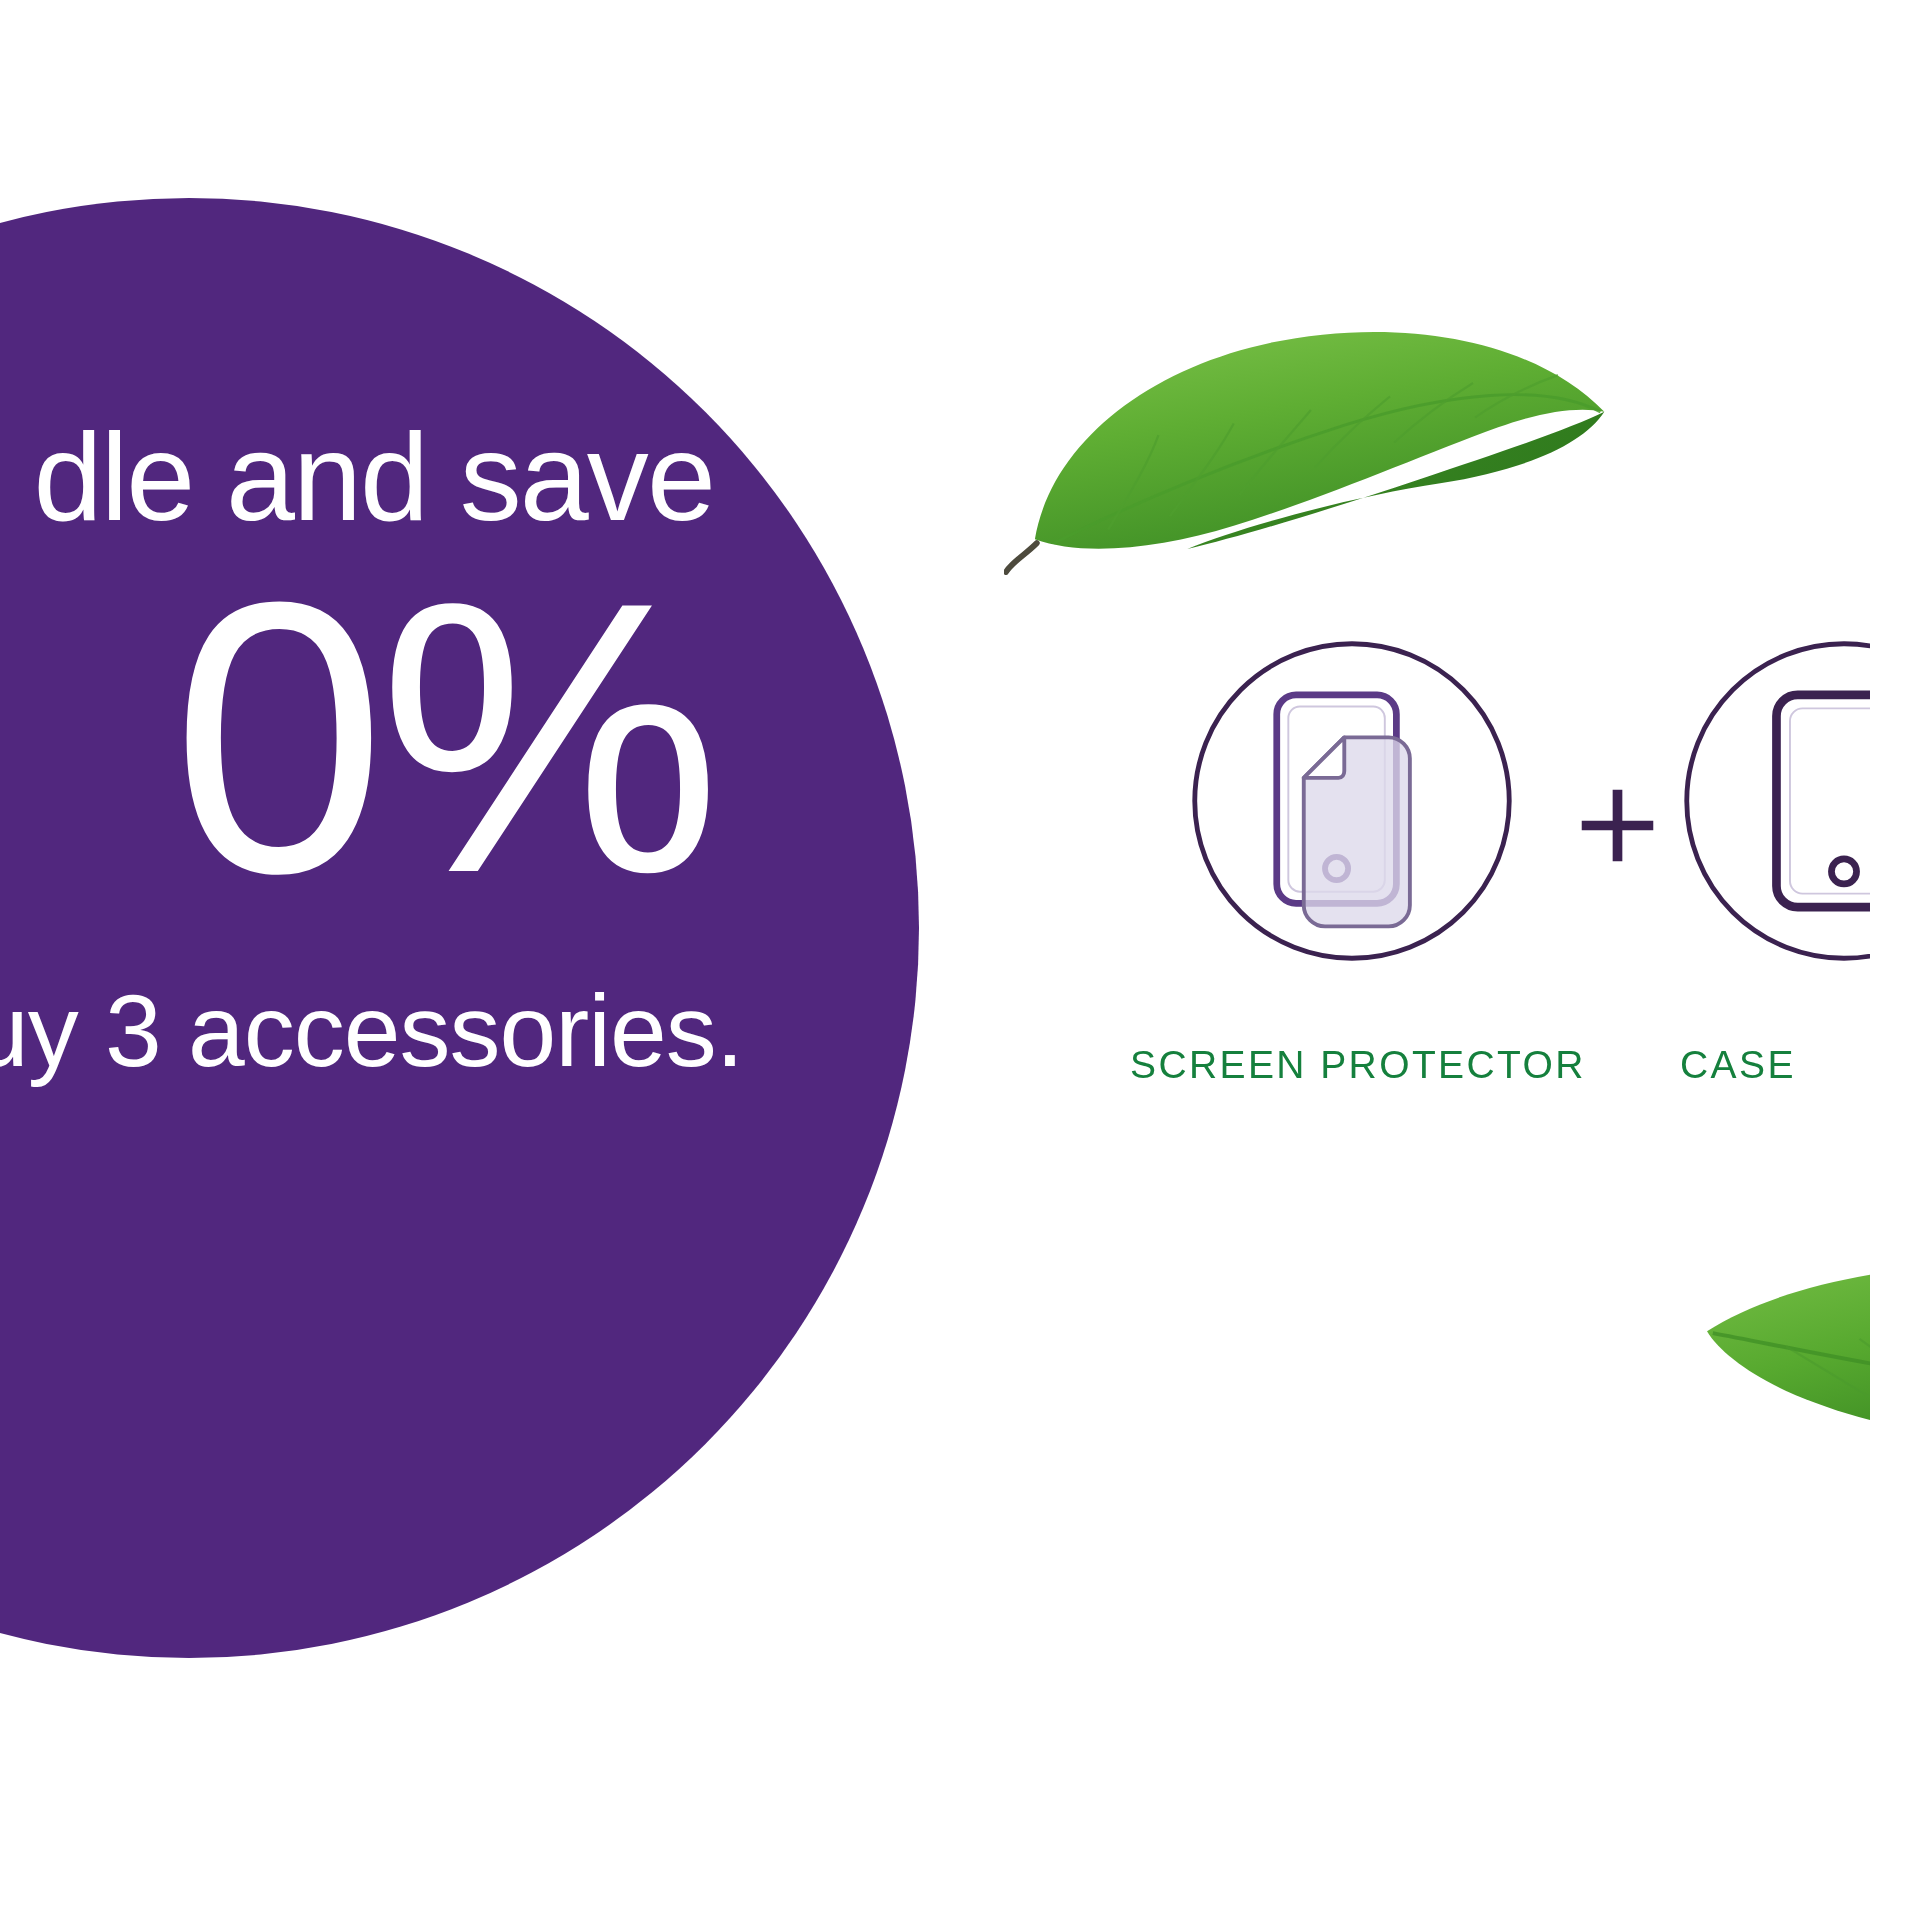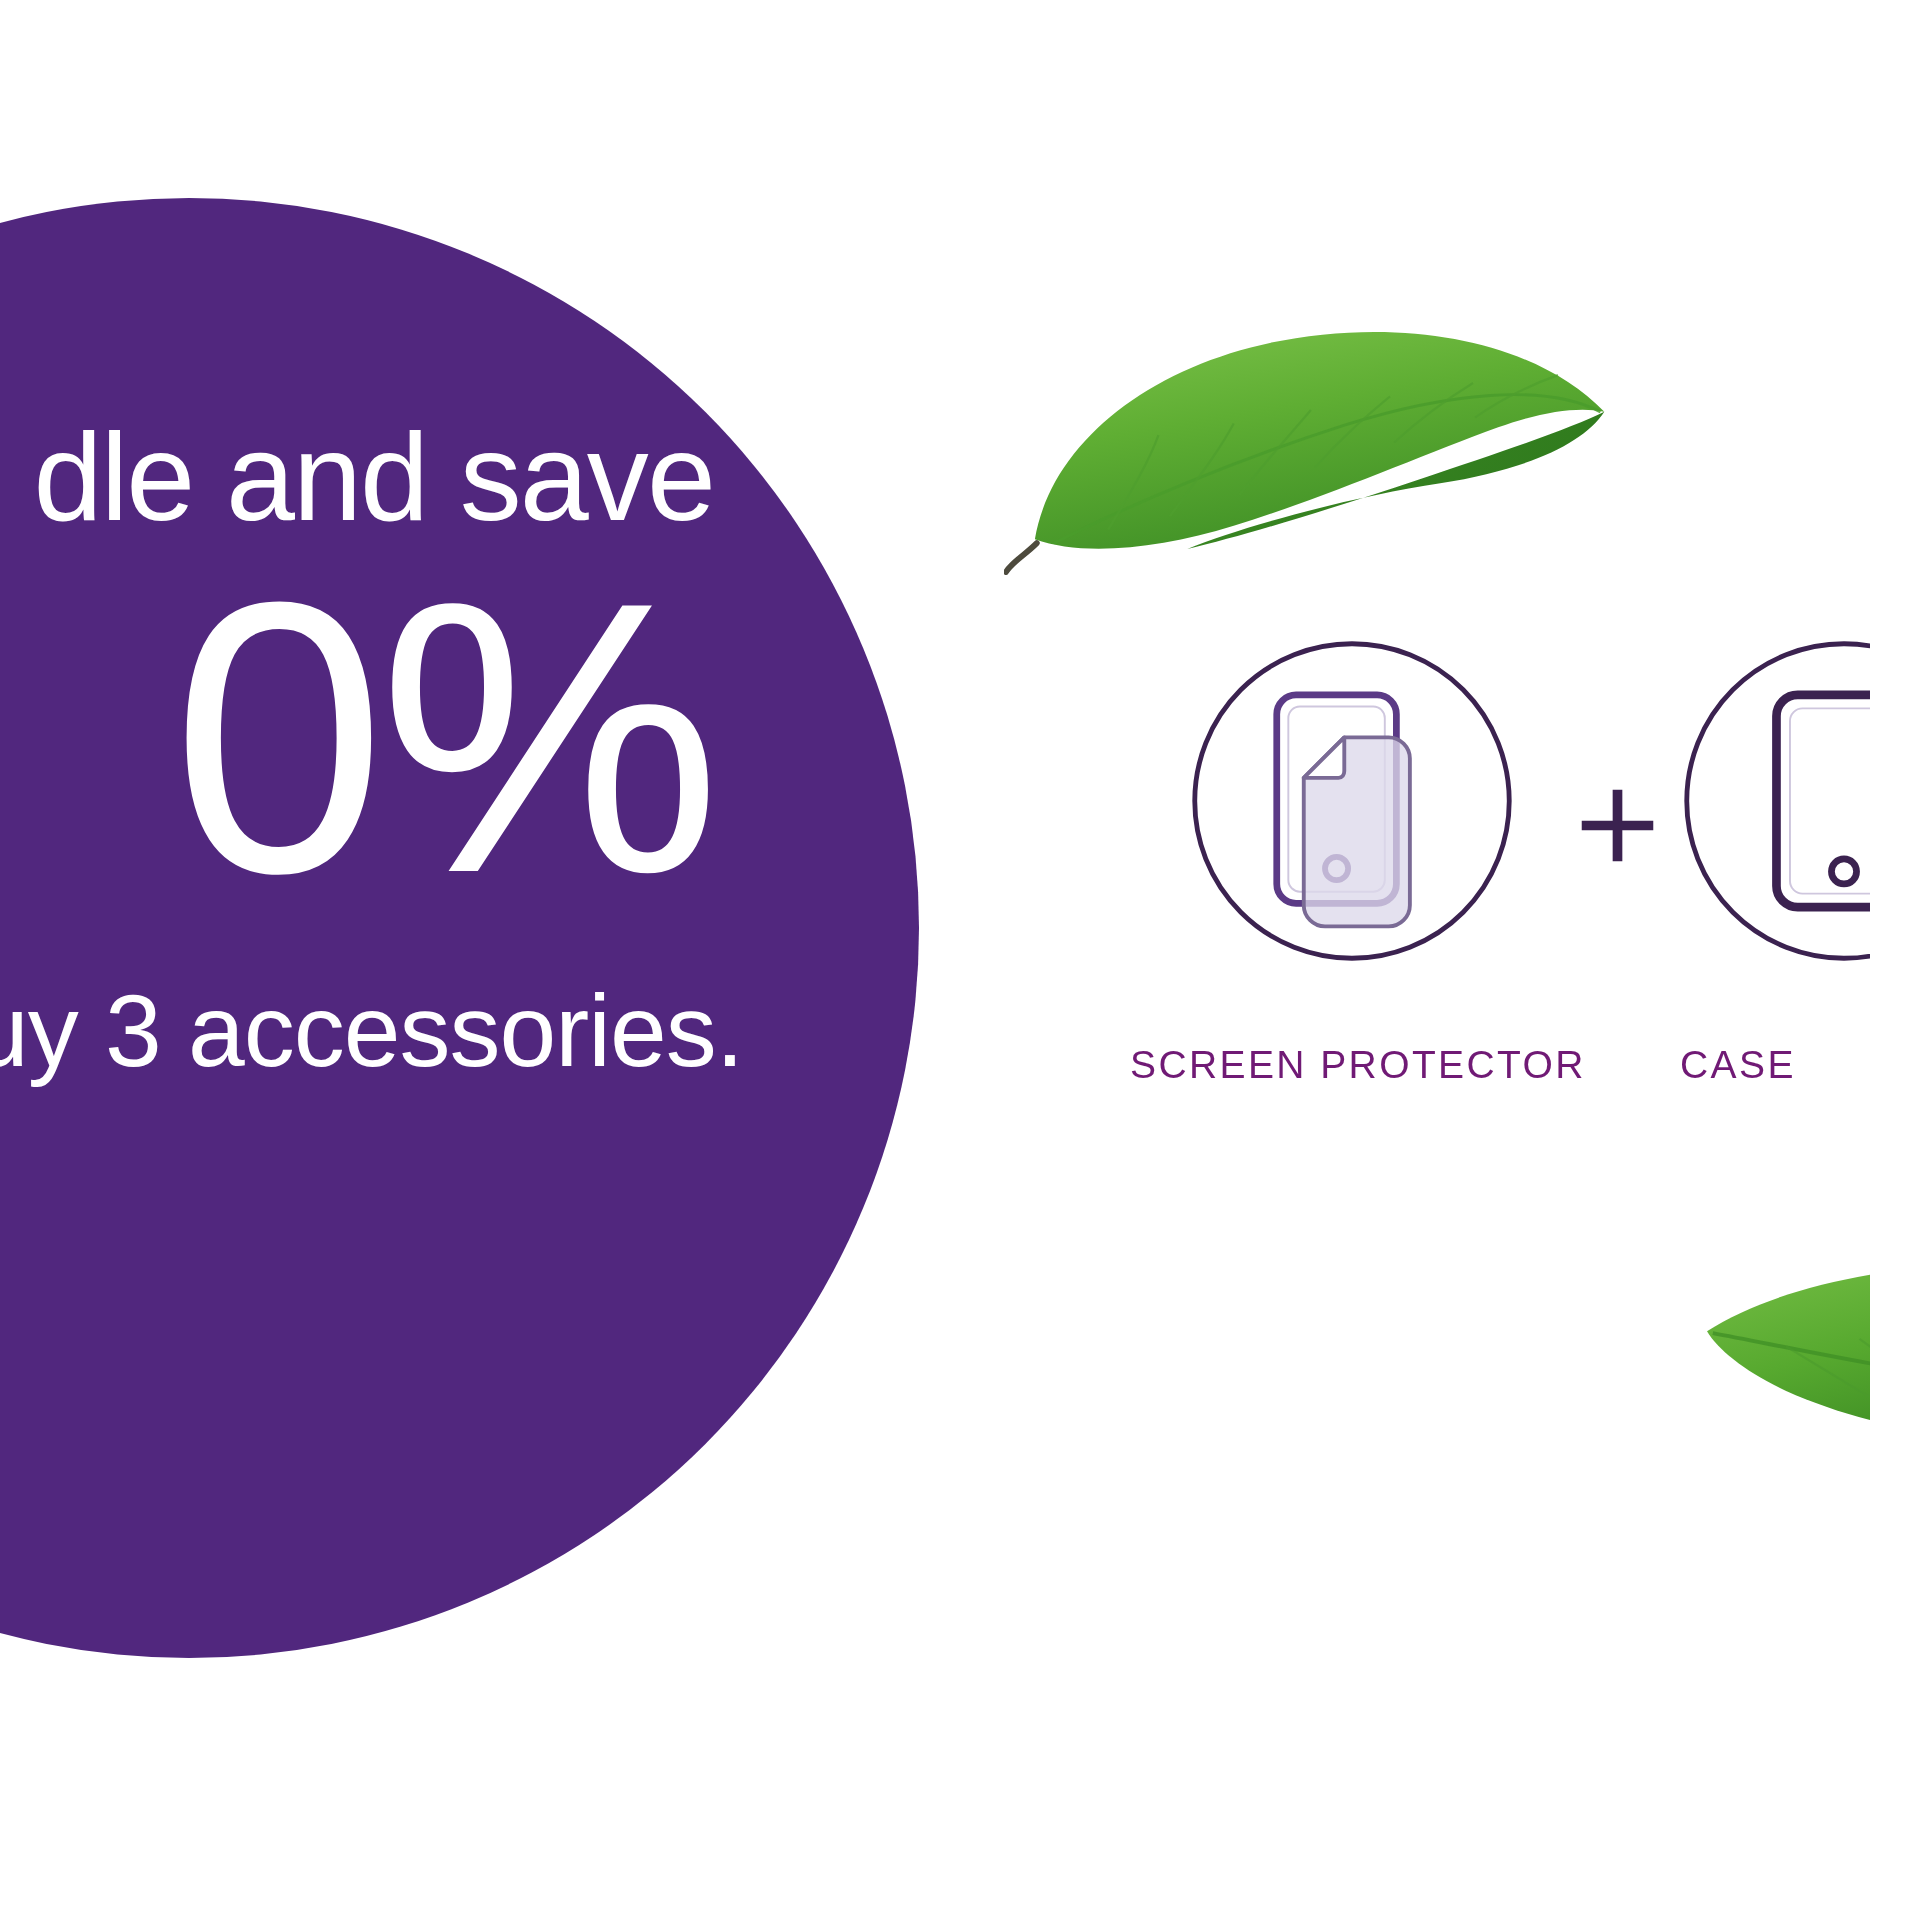--- a/index.html
+++ b/index.html
@@ -112,21 +112,21 @@
 
   .product-label {
     position: absolute;
     left: -58px;
     top: 406px;
     width: 444px;
     text-align: center;
     font-size: 39px;
     font-weight: 400;
     letter-spacing: 2.4px;
-    color: #701a75;
+    color: #15803d;
     white-space: nowrap;
   }
   .product-item.case .product-label {
     left: 0px;
     width: 328px;
     text-align: left;
   }
 
   .plus-sign {
     position: absolute;

